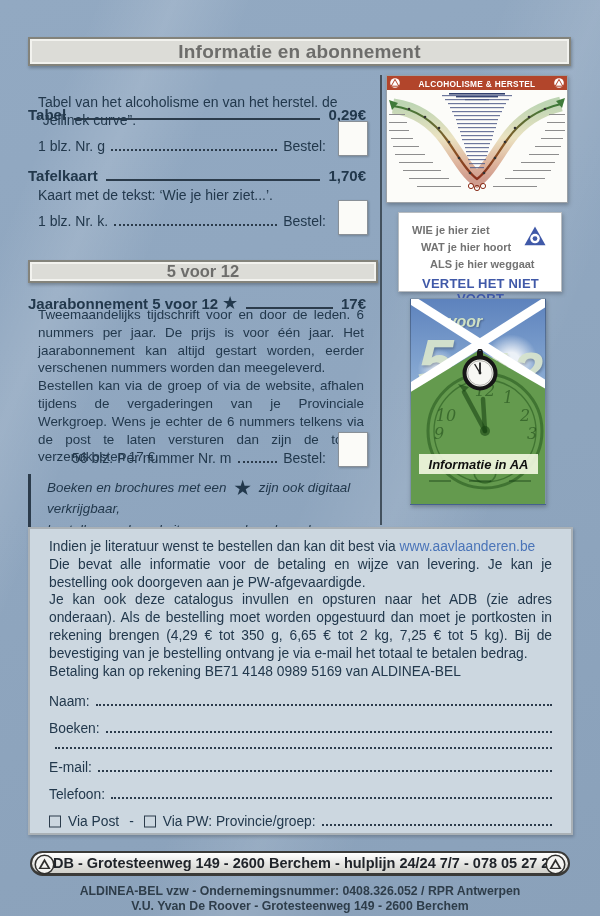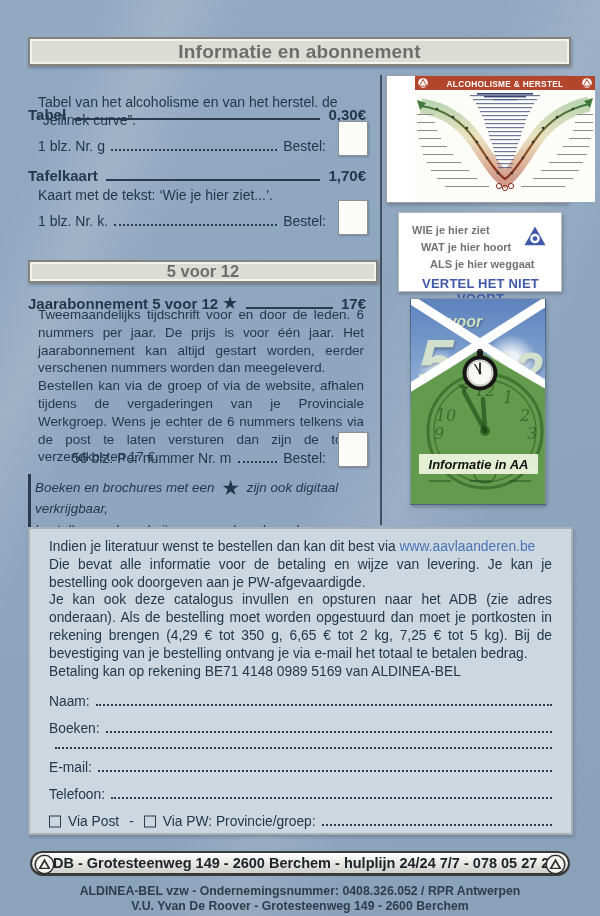--- a/index.html
+++ b/index.html
@@ -23,21 +23,21 @@
   .desc { position:absolute; left:10px; right:2px; font-size:14px; line-height:17.5px; }
   .order-row { position:absolute; left:10px; right:42px; display:flex; align-items:baseline; font-size:14px; white-space:nowrap; }
   .dots { flex:1; border-bottom:2.5px dotted #2b3b4b; margin:0 6px 2px; min-width:20px; }
   .bestel-box { position:absolute; right:0; width:30px; height:35px; background:#fbfbf8; border:1.5px solid #899097; box-shadow:1px 1px 2px rgba(0,0,0,.22); }
   .sub-para { position:absolute; left:10px; right:4px; font-size:13.4px; line-height:17.8px; text-align:justify; }
 
   #divider { position:absolute; left:380px; top:75px; width:2px; height:450px; background:#43515e; }
 
   
   .img-card { position:absolute; background:#fff; box-shadow:1px 2px 4px rgba(0,0,0,.25); }
-  #jellinek { left:386px; top:75px; width:182px; height:128px; border:1px solid #9aa0a6;padding-left:28px; }
+  #jellinek { left:386px; top:75px; width:182px; height:128px; border:1px solid #9aa0a6; }
   #wie-card { left:398px; top:212px; width:164px; height:80px; border:1px solid #b8bcc0; padding:9px 0 0 13px; }
   .wie-line { font-size:11px; font-weight:bold; color:#737373; line-height:17px; }
   .wie-indent1 { padding-left:9px; } .wie-indent2 { padding-left:18px; }
   .wie-last { font-size:13px; font-weight:bold; color:#4059a8; text-align:center; margin:3px 12px 0 0; letter-spacing:.2px; }
   #wie-logo { position:absolute; right:14px; top:12px; }
 
   #cover { left:410px; top:298px; width:136px; height:207px; overflow:hidden; border:1px solid rgba(0,0,0,.25);
     background:
       radial-gradient(circle at 75% 30%, rgba(255,255,255,.85) 0 8px, rgba(255,255,255,0) 26px),
       radial-gradient(circle at 20% 34%, rgba(255,255,255,.6) 0 6px, rgba(255,255,255,0) 20px),
@@ -50,21 +50,21 @@
   .xband { position:absolute; left:-56px; top:40px; width:250px; height:9px; background:#fff; }
   #xband1 { transform:rotate(32.5deg); } #xband2 { transform:rotate(-32.5deg); }
   #cover-green { position:absolute; inset:0; background:#649a4e;
     clip-path:polygon(0 45.2%, 50.7% 25.1%, 100% 43.7%, 100% 100%, 0 100%); }
   #big-clock { position:absolute; left:2px; top:70px; }
   #pocket-watch { position:absolute; left:50px; top:50px; }
   #vriend-band { position:absolute; left:8px; top:155px; width:119px; height:20px; background:rgba(240,246,222,.92);
     display:flex; align-items:center; justify-content:center; font-weight:bold; font-style:italic; font-size:13px; color:#101010; }
   .micro-line { position:absolute; top:181px; height:2px; width:22px; background:rgba(20,60,20,.4); }
 
-  #footnote { position:absolute; left:28px; top:474px; width:356px; border-left:3px solid #2b3b4b; padding:3px 0 3px 4px;
+  #footnote { position:absolute; left:28px; top:474px; width:356px; border-left:3px solid #2b3b4b; padding:3px 0 3px 16px;
     font-style:italic; font-size:13.4px; line-height:21px; }
   .footnote-star { font-size:21px; font-style:normal; vertical-align:-3px; padding:0 3px; }
 
   #info-box { position:absolute; left:28px; top:527px; width:545px; height:308px; background:#ccd7e0;
     border:2px solid #aab1b6; box-shadow:1px 2px 3px rgba(0,0,0,.2); padding:9px 19px 0 19px;
     font-size:13.8px; line-height:17.8px; }
   .just { text-align:justify; }
   .link { color:#4a74b8; }
   .frow { display:flex; align-items:baseline; margin-top:8.8px; font-size:13.8px; white-space:nowrap; }
   .frow .dots { border-bottom-width:2.5px; margin:0 0 2px 6px; }
@@ -86,21 +86,21 @@
 
   <div class="section-header" id="main-header">
     <span>Informatie en abonnement</span>
   </div>
 
   <div id="left-col">
 
     <div class="title-row" style="top:0;margin-top:32px;">
       <span>Tabel</span>
       <span class="rule"></span>
-      <span>0,30€</span>
+      <span>0,29€</span>
     </div>
     <div class="desc" style="top:20px;">Tabel van het alcoholisme en van het herstel. de “Jellinek curve”.</div>
     <div class="order-row" style="top:64px;">
       <span>1 blz. Nr. g</span>
       <span class="dots"></span>
       <span>Bestel:</span>
     </div>
     <div class="bestel-box" style="top:47px;"></div>
 
     <div class="title-row" style="top:93px;">

